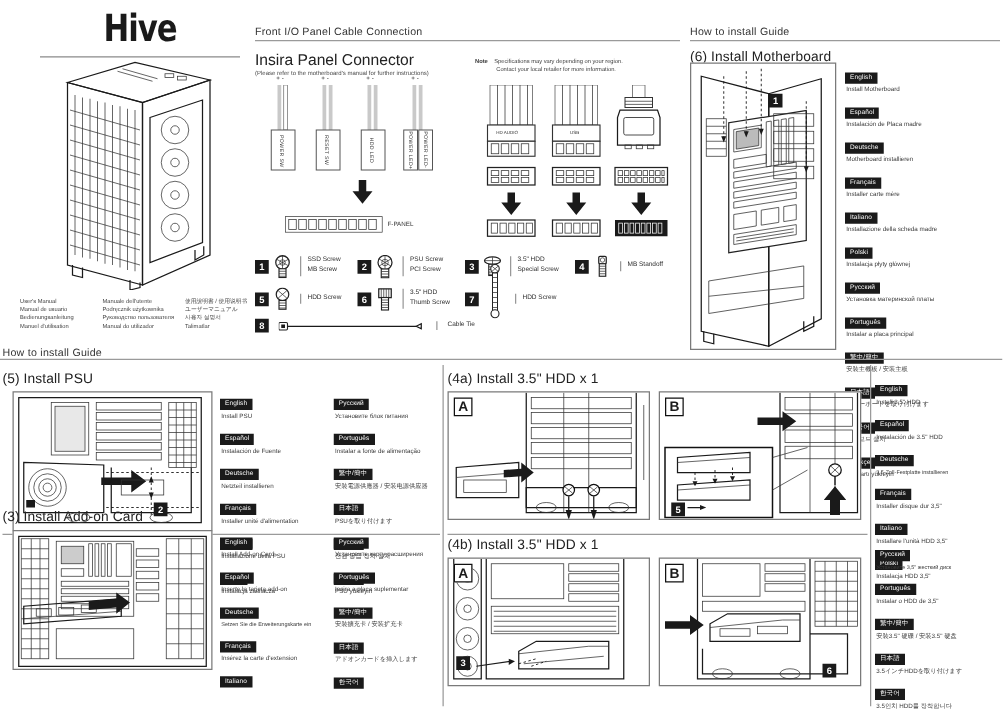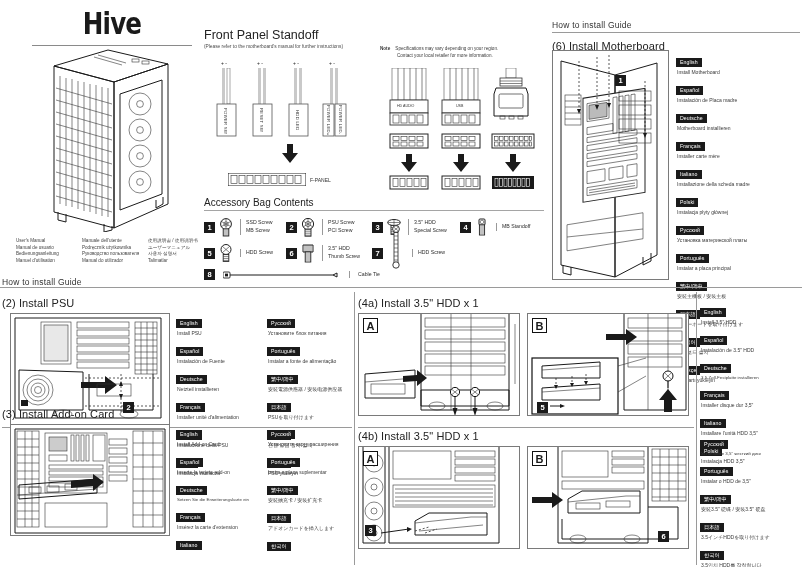--- a/index.html
+++ b/index.html
@@ -205,22 +205,23 @@
       <div>
         <div class="tiny">使用說明書 / 使用说明书</div>
         <div class="tiny">ユーザーマニュアル</div>
         <div class="tiny">사용자 설명서</div>
         <div class="tiny">Talimatlar</div>
       </div>
     </div>
   </div>
 
   <div id="fio">
-
-    <div id="fpc-title">Front Panel Standoff</div>
+    <div id="fio-head" class="hdr-rule">Front I/O Panel Cable Connection</div>
+
+    <div id="fpc-title">Insira Panel Connector</div>
     <div id="fpc-sub">(Please refer to the motherboard's manual for further instructions)</div>
 
     <div id="fpc-note">
       <span style="font-weight:bold">Note</span>
       <span>&nbsp;&nbsp;</span>
       <span>Specifications may vary depending on your region.</span>
       <div style="padding-left:17px">Contact your local retailer for more information.</div>
     </div>
 
     <div style="position:absolute;left:4px;top:48px;width:168px;height:120px">
@@ -411,21 +412,20 @@
             <rect x="32" y="110.5" width="3" height="8"></rect>
               <rect x="36.5" y="110.5" width="3" height="8"></rect>
           </g>
         </g>
       </svg>
       <div style="position:absolute;left:11px;top:36px;font-size:3.6px;color:#333">HD AUDIO</div>
       <div style="position:absolute;left:70px;top:36px;font-size:3.6px;color:#333">USB</div>
     </div>
 
     <div id="acc">
-      <div id="acc-title">Accessory Bag Contents</div>
 
       <div class="acc-row">
         <div class="acc-cell" style="width:82px">
           <span class="numbox">1</span>
           <span class="acc-icon">
             <svg width="18" height="19" viewBox="0 0 18 19">
                 <circle cx="9" cy="6" r="5.4" class="fillw" stroke="#222" stroke-width="1"></circle>
                 <circle cx="9" cy="6" r="2.2" class="ln-thin"></circle>
                 <path class="ln-thin" d="M9 .8 L9 11.2 M3.9 3.2 L14.1 8.8 M3.9 8.8 L14.1 3.2"></path>
                 <rect x="6.2" y="11" width="5.6" height="7" class="fillw" stroke="#222" stroke-width=".9"></rect>
@@ -678,21 +678,21 @@
   </div>
 
   <div id="mid-head" class="hdr-rule" style="border:none">How to install Guide</div>
   <div id="mid-rule"></div>
   <div id="vrule-a"></div>
   <div id="vrule-b"></div>
   <div id="sec23-rule"></div>
   <div id="sec4-rule"></div>
 
   <div id="sec2">
-    <div class="sect-title">(2) Install PSU</div>
+    <div class="sect-title">(5) Install PSU</div>
     <div id="sec2-fig" class="fig-frame">
       <svg width="160" height="112" viewBox="0 0 160 112">
         <path class="ln" d="M4 4 L4 104 L150 104 L150 4 Z" fill="none"></path>
 
         <g class="ln-thin">
           <rect x="30" y="8" width="30" height="42"></rect>
           <rect x="33" y="11" width="24" height="36" fill="#e8e8e8"></rect>
           <rect x="66" y="8" width="52" height="6"></rect>
             <rect x="66" y="16" width="52" height="6"></rect>
           <rect x="66" y="24" width="52" height="6"></rect>

